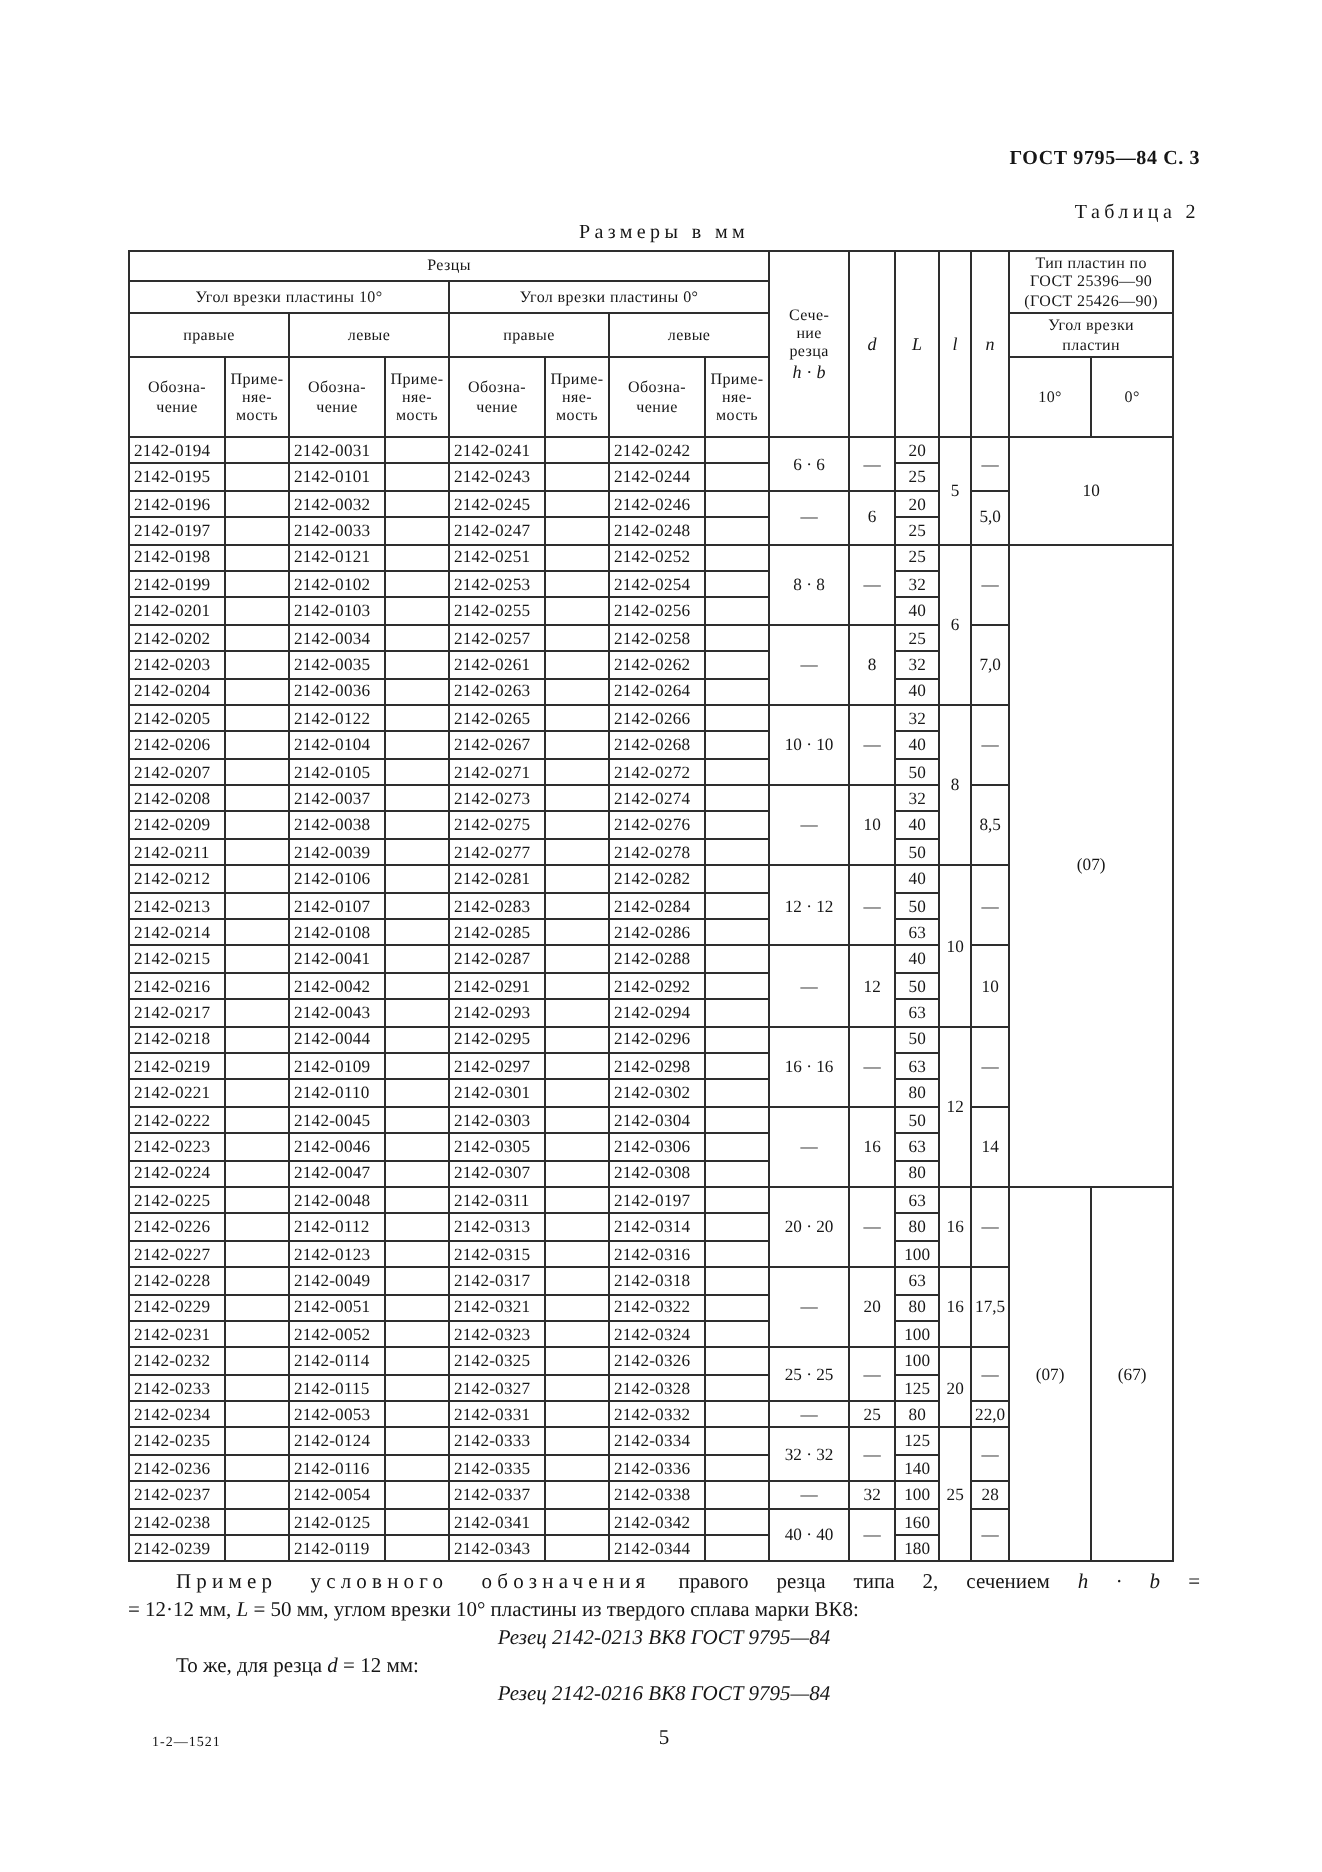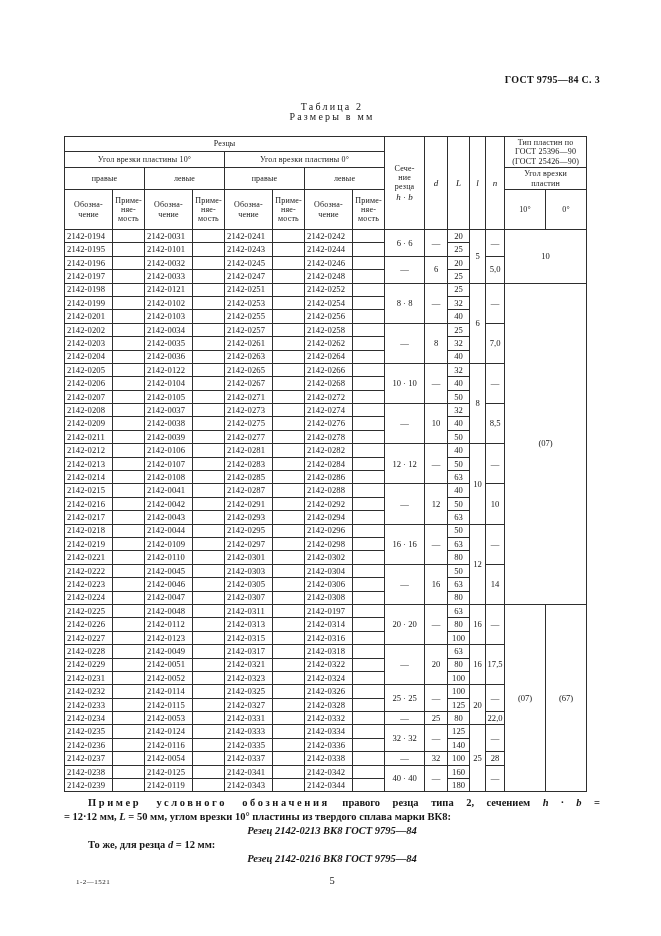--- a/index.html
+++ b/index.html
@@ -4,34 +4,34 @@
 <style>
   html,body{margin:0;padding:0;}
   body{
     width:661px;height:936px;
     background:#ffffff;color:#161616;
     font-family:"Liberation Serif", serif;
     position:relative;overflow:hidden;
   }
   .page{position:absolute;left:64px;top:74px;width:536px;}
   .gost-header{font-weight:bold;font-size:10px;text-align:right;letter-spacing:.3px;}
-  .tab-label{margin-top:16px;font-size:10px;text-align:center;letter-spacing:2.2px;}
+  .tab-label{margin-top:16px;font-size:10px;text-align:right;letter-spacing:2.2px;}
   .units{font-size:10px;text-align:center;letter-spacing:2.2px;margin-top:-1px;}
   table{
-    border-collapse:collapse;table-layout:fixed;width:496px;margin-top:14px;
+    border-collapse:collapse;table-layout:fixed;width:496px;margin-top:3px;
     border:1.5px solid #222;
   }
   th,td{border:1px solid #2e2e2e;text-align:center;vertical-align:middle;padding:0;overflow:hidden;}
   thead th{font-size:8px;font-weight:normal;line-height:1.15;letter-spacing:.2px;}
   .pre{white-space:pre-line;}
   .math{font-style:italic;font-size:9px;}
   tbody td{font-size:8.6px;height:12.4px;line-height:1;}
   td.des{text-align:left;padding-left:2px;letter-spacing:.1px;}
   .h-r1{height:15px;} .h-r2{height:16px;padding-left:20px;} .h-r3{height:22px;} .h-r4{height:40px;}
-  .example{margin-top:4px;font-size:10.5px;line-height:1.32;font-weight:bold;}
+  .example{margin-top:4px;font-size:10.5px;line-height:1.32;}
   .ex1{text-align:justify;text-align-last:justify;text-indent:24px;}
   .sp{letter-spacing:2.6px;}
   .center-it{text-align:center;font-style:italic;}
   .footer{margin-top:9px;position:relative;height:16px;}
   .sig{position:absolute;left:12px;top:3px;font-size:7px;letter-spacing:.5px;}
   .pnum{text-align:center;font-size:10.5px;}
   i{font-style:italic;}
 </style>
 </head>
 <body>

